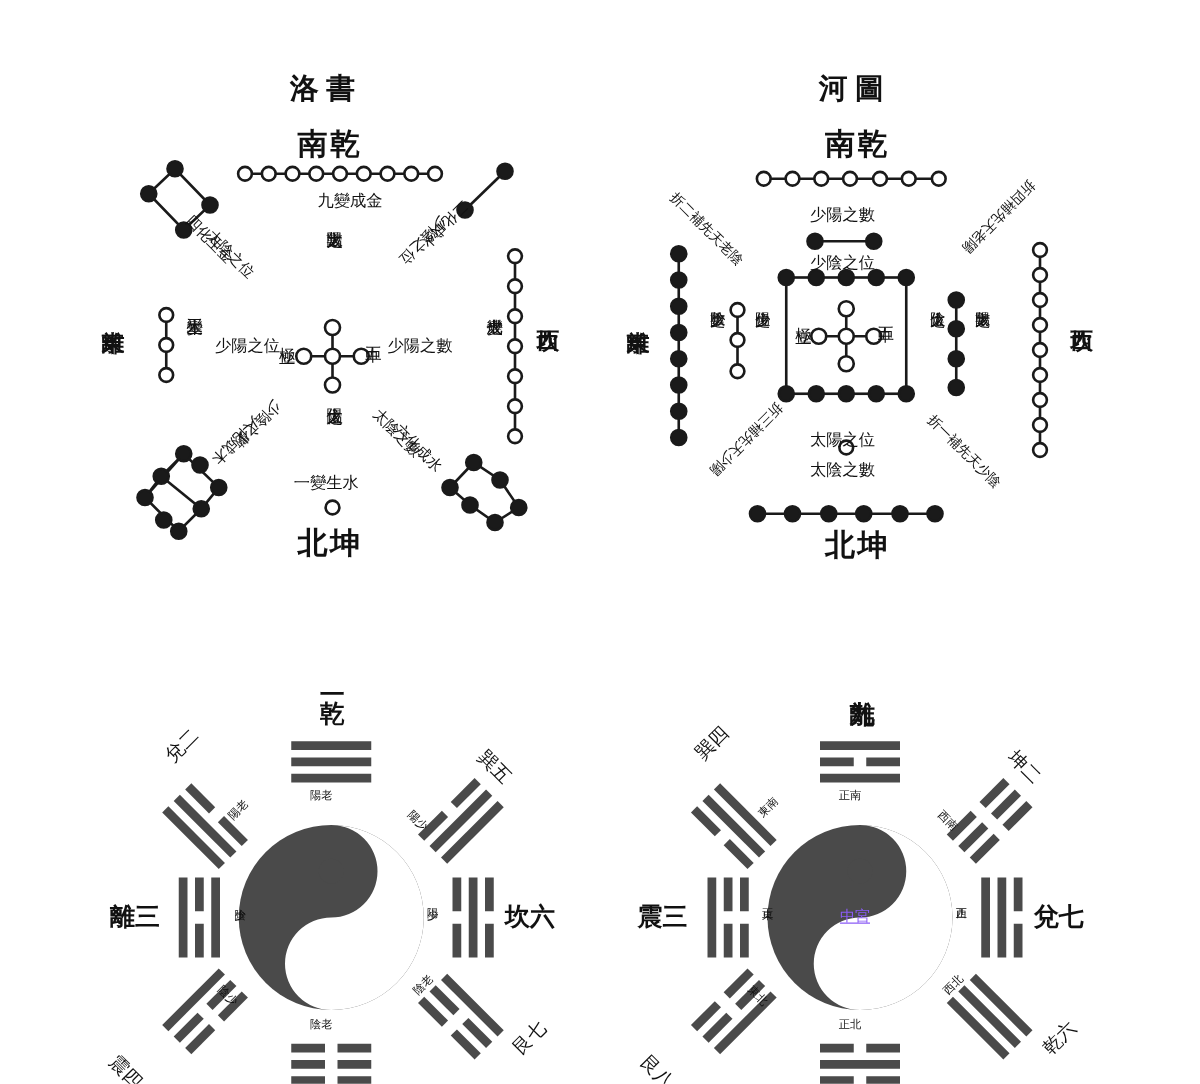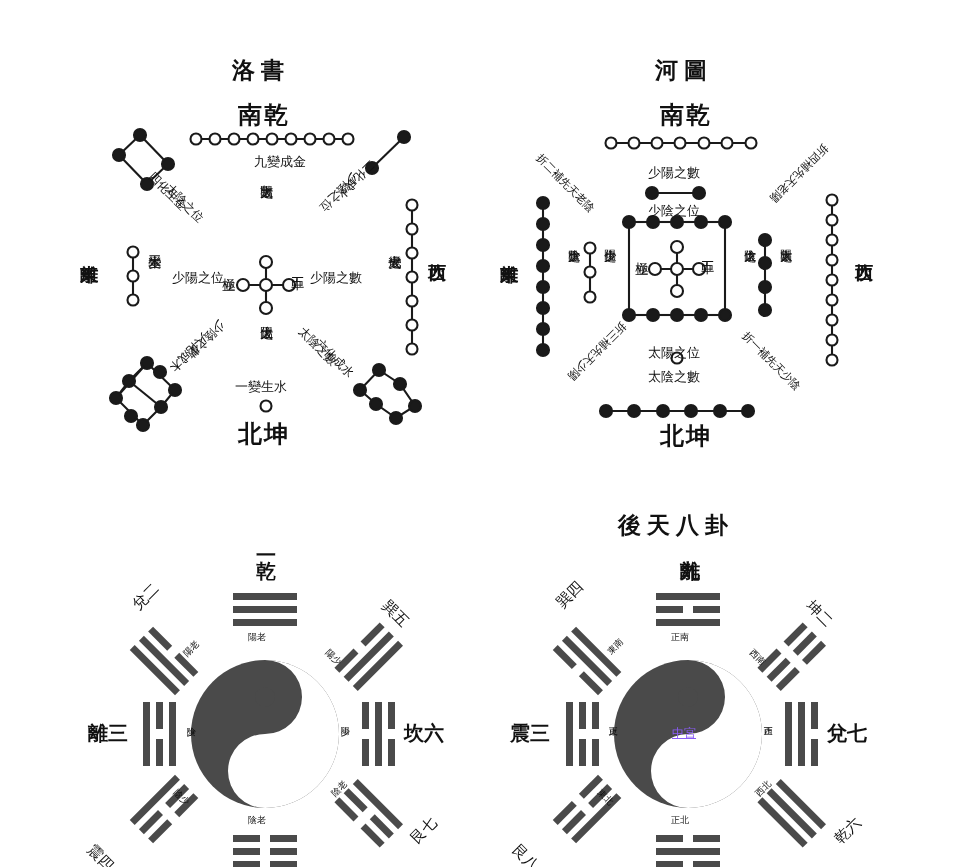--- a/index.html
+++ b/index.html
@@ -326,21 +326,20 @@
   <div class="lbl t9" style="left:178px;top:308px;transform:rotate(45deg);transform-origin:0 0;">陰少</div>
 
   <div class="lbl t15" style="left:408px;top:356px;transform:rotate(-45deg);transform-origin:0 0;">艮七</div>
   <div class="lbl t9" style="left:330px;top:312px;transform:rotate(-45deg);transform-origin:0 0;">陰老</div>
 
   <div class="lbl t17 v" style="left:256px;top:394px;">坤八</div>
   <div class="lbl t9" style="left:248px;top:336px;">陰老</div>
 </div>
 
 <div class="panel" style="left:480px;top:480px;width:480px;height:387px;">
-  <div class="ttl" style="left:138px;top:30px;">後天八卦</div>
 
   <svg width="480" height="387">
     <g>
       <circle cx="208" cy="254" r="74" fill="#4a4a4a"></circle>
       <path d="M208,180 A74,74 0 0,1 208,328 A37,37 0 0,1 208,254 A37,37 0 0,0 208,180 Z" fill="#ffffff"></path>
       <circle cx="208" cy="217" r="10" fill="#4a4a4a"></circle>
       <circle cx="208" cy="291" r="10" fill="#ffffff"></circle>
     </g>
 
     <g>

